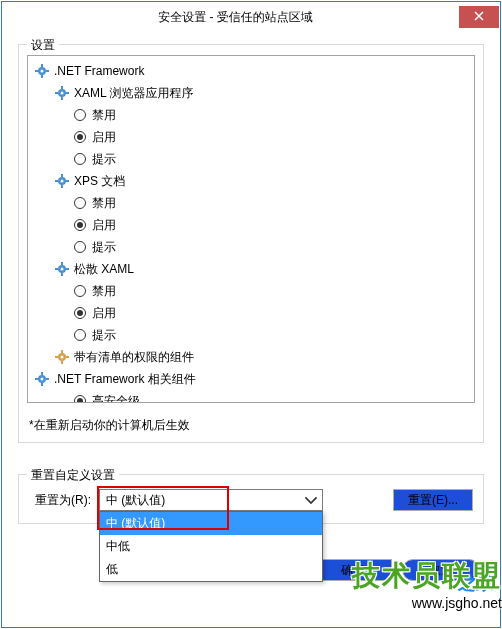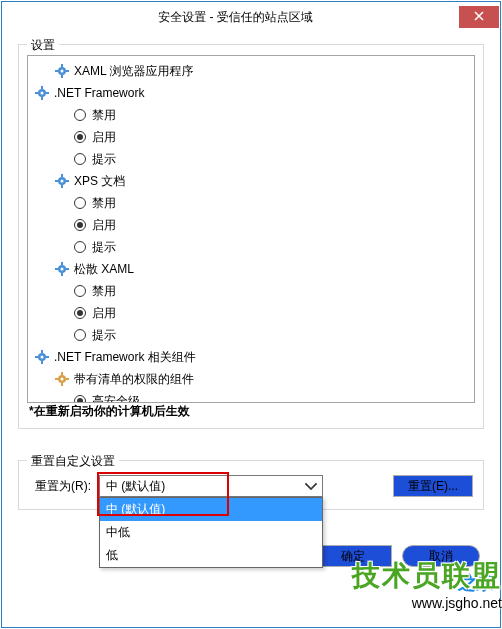--- a/index.html
+++ b/index.html
@@ -99,23 +99,22 @@
     }
     .radio.checked::after {
       content: '';
       width: 6px; height: 6px;
       background: #333;
       border-radius: 50%;
     }
     .note {
       font-size: 12px;
       color: #000;
-      margin-top: 0;
+      margin-top: 14px;
       margin-left: 2px;
-      font-weight: bold;
     }
     .reset-fieldset {
       border: 1px solid #d9d9d9;
       padding: 14px 10px 12px 16px;
       position: relative;
       margin-top: 10px;
     }
     .reset-row {
       display: flex;
       align-items: center;
@@ -226,46 +225,46 @@
     </div>
   </div>
 
   <div class="content">
 
     <div class="fieldset">
       <span class="fieldset-label">设置</span>
 
       <div class="tree-container">
 
-        <div class="tree-node lvl1">
+        <div class="tree-node lvl0">
           <span class="node-icon icon-gear">
             <svg viewBox="0 0 16 16">
                 <circle cx="8" cy="8" r="4" fill="#4a90d9"></circle>
                 <rect x="7" y="1" width="2" height="3" fill="#4a90d9"></rect>
                 <rect x="7" y="12" width="2" height="3" fill="#4a90d9"></rect>
                 <rect x="1" y="7" width="3" height="2" fill="#4a90d9"></rect>
                 <rect x="12" y="7" width="3" height="2" fill="#4a90d9"></rect>
                 <circle cx="8" cy="8" r="1.5" fill="#fff"></circle>
               </svg>
           </span>
-          <span>XAML 浏览器应用程序</span>
-        </div>
-
-        <div class="tree-node lvl0">
+          <span>.NET Framework</span>
+        </div>
+
+        <div class="tree-node lvl1">
           <span class="node-icon icon-gear">
             <svg viewBox="0 0 16 16">
                 <circle cx="8" cy="8" r="4" fill="#4a90d9"></circle>
                 <rect x="7" y="1" width="2" height="3" fill="#4a90d9"></rect>
                 <rect x="7" y="12" width="2" height="3" fill="#4a90d9"></rect>
                 <rect x="1" y="7" width="3" height="2" fill="#4a90d9"></rect>
                 <rect x="12" y="7" width="3" height="2" fill="#4a90d9"></rect>
                 <circle cx="8" cy="8" r="1.5" fill="#fff"></circle>
               </svg>
           </span>
-          <span>.NET Framework</span>
+          <span>XAML 浏览器应用程序</span>
         </div>
         <div class="tree-node lvl2">
             <span class="radio"></span>
             <span>禁用</span>
           </div>
         <div class="tree-node lvl2">
             <span class="radio checked"></span>
             <span>启用</span>
           </div>
         <div class="tree-node lvl2">
@@ -318,46 +317,46 @@
           </div>
         <div class="tree-node lvl2">
             <span class="radio checked"></span>
             <span>启用</span>
           </div>
         <div class="tree-node lvl2">
             <span class="radio"></span>
             <span>提示</span>
           </div>
 
+        <div class="tree-node lvl1">
+          <span class="node-icon icon-gear">
+            <svg viewBox="0 0 16 16">
+                <circle cx="8" cy="8" r="4" fill="#d9a04a"></circle>
+                <rect x="7" y="1" width="2" height="3" fill="#d9a04a"></rect>
+                <rect x="7" y="12" width="2" height="3" fill="#d9a04a"></rect>
+                <rect x="1" y="7" width="3" height="2" fill="#d9a04a"></rect>
+                <rect x="12" y="7" width="3" height="2" fill="#d9a04a"></rect>
+                <circle cx="8" cy="8" r="1.5" fill="#fff"></circle>
+              </svg>
+          </span>
+          <span>带有清单的权限的组件</span>
+        </div>
+
         <div class="tree-node lvl0">
           <span class="node-icon icon-gear">
             <svg viewBox="0 0 16 16">
                 <circle cx="8" cy="8" r="4" fill="#4a90d9"></circle>
                 <rect x="7" y="1" width="2" height="3" fill="#4a90d9"></rect>
                 <rect x="7" y="12" width="2" height="3" fill="#4a90d9"></rect>
                 <rect x="1" y="7" width="3" height="2" fill="#4a90d9"></rect>
                 <rect x="12" y="7" width="3" height="2" fill="#4a90d9"></rect>
                 <circle cx="8" cy="8" r="1.5" fill="#fff"></circle>
               </svg>
           </span>
           <span>.NET Framework 相关组件</span>
-        </div>
-
-        <div class="tree-node lvl1">
-          <span class="node-icon icon-gear">
-            <svg viewBox="0 0 16 16">
-                <circle cx="8" cy="8" r="4" fill="#d9a04a"></circle>
-                <rect x="7" y="1" width="2" height="3" fill="#d9a04a"></rect>
-                <rect x="7" y="12" width="2" height="3" fill="#d9a04a"></rect>
-                <rect x="1" y="7" width="3" height="2" fill="#d9a04a"></rect>
-                <rect x="12" y="7" width="3" height="2" fill="#d9a04a"></rect>
-                <circle cx="8" cy="8" r="1.5" fill="#fff"></circle>
-              </svg>
-          </span>
-          <span>带有清单的权限的组件</span>
         </div>
         <div class="tree-node lvl2">
             <span class="radio checked"></span>
             <span>高安全级</span>
           </div>
 
       </div>
 
       <div class="note">*在重新启动你的计算机后生效</div>
     </div>

